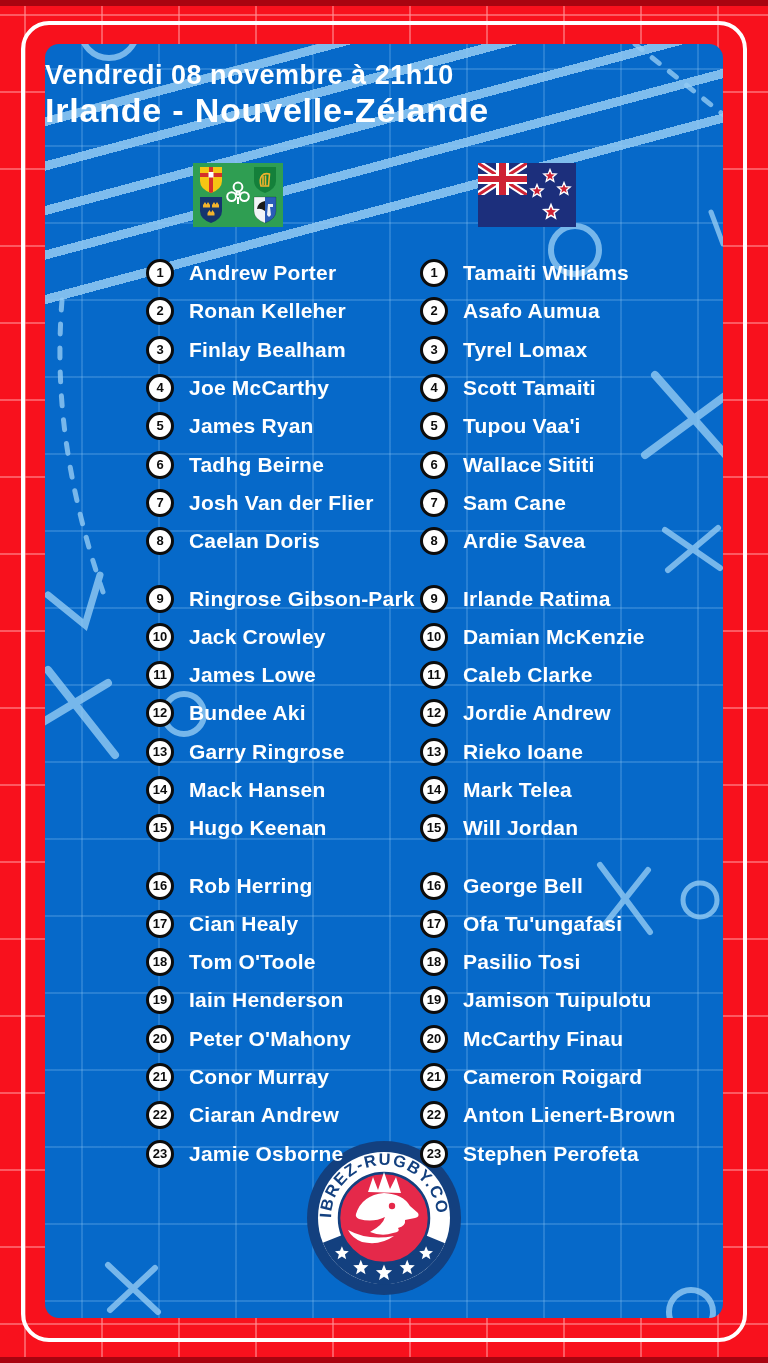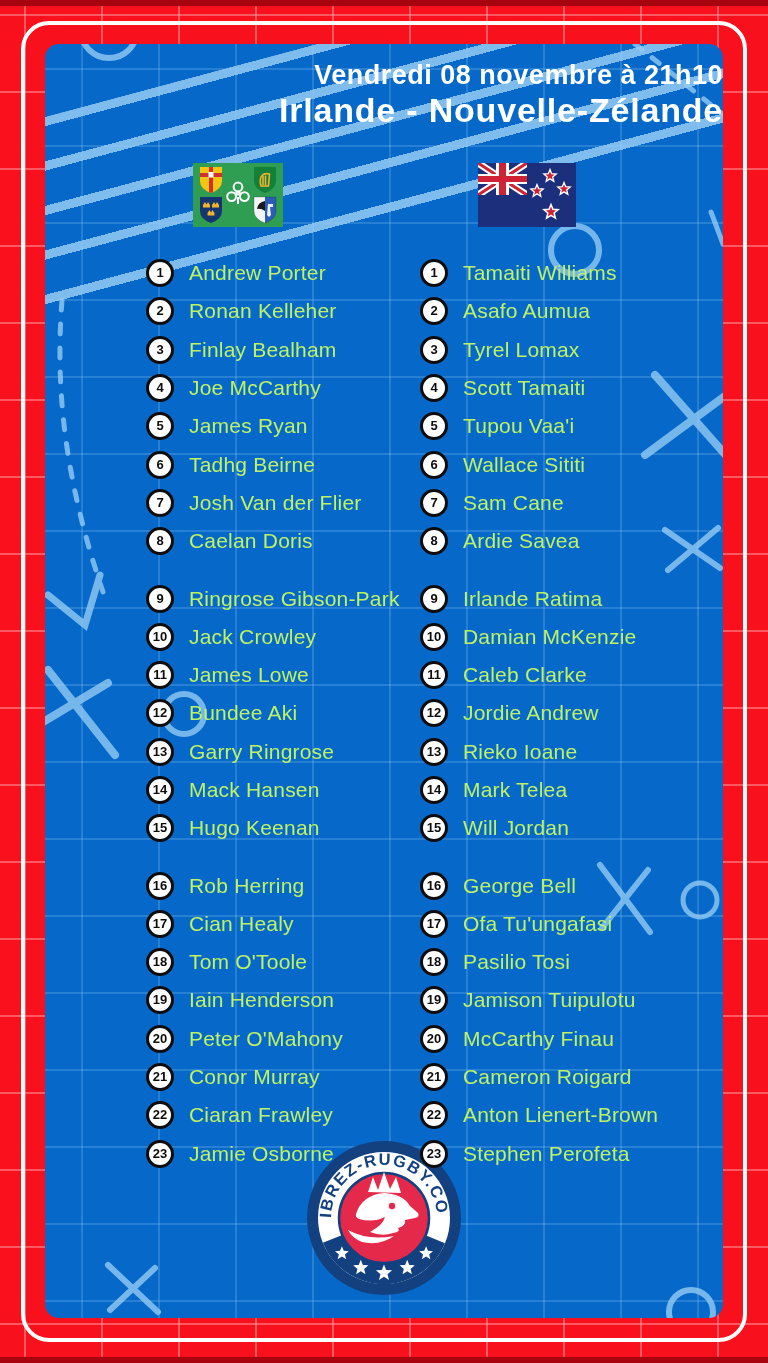--- a/index.html
+++ b/index.html
@@ -25,39 +25,39 @@
       linear-gradient(rgba(160,210,248,.22) 2px, transparent 2px),
       linear-gradient(90deg, rgba(160,210,248,.22) 2px, transparent 2px);
     background-size:77px 77px;background-position:36px 24px;
   }
   .stripes{
     position:absolute;left:-75px;top:93px;width:1250px;height:205px;
     transform:rotate(-15deg);transform-origin:0 0;
     background:repeating-linear-gradient(to bottom, rgba(147,203,244,.85) 0 9px, transparent 9px 43px);
   }
   .decor{position:absolute;left:0;top:0;pointer-events:none;}
-  .hdr{position:relative;text-align:right;color:#fff;z-index:2;}
+  .hdr{position:relative;text-align:left;color:#fff;z-index:2;}
   .date{padding-top:16px;font-size:27px;font-weight:700;letter-spacing:.5px;}
   .title{margin-top:0;font-size:34px;font-weight:700;letter-spacing:.8px;}
   .flags-row{position:absolute;top:117px;left:0;width:100%;height:68px;z-index:2;}
   .flag{position:absolute;top:2px;box-shadow:0 0 0 0 transparent;}
   .flag-ie{left:148px;}
   .flag-nz{left:433px;}
   .cols{position:absolute;top:210px;left:0;width:100%;z-index:3;}
   .col{position:absolute;top:0;}
   .col-ie{left:101px;}
   .col-nz{left:375px;}
   .group{margin-bottom:19px;}
   .player-row{height:38.3px;display:flex;align-items:center;}
   .num{
     flex:0 0 auto;width:28px;height:28px;border-radius:50%;
     background:#fff;border:3px solid #0c0c0c;box-sizing:border-box;
     color:#0c0c0c;font-size:13px;font-weight:700;line-height:22px;text-align:center;
   }
-  .pname{margin-left:15px;font-size:21px;font-weight:400;color:#bef264;letter-spacing:.2px;white-space:nowrap;}
+  .pname{margin-left:15px;font-size:21px;font-weight:700;color:#ffffff;letter-spacing:.2px;white-space:nowrap;}
   .logo-wrap{position:absolute;left:261px;top:1096px;width:156px;height:156px;z-index:2;}
 </style>
 </head>
 <body>
 
 <div class="canvas">
   <div class="edge edge-top"></div>
   <div class="edge edge-bottom"></div>
   <div class="white-frame"></div>
 
@@ -251,21 +251,21 @@
             <div class="player-row">
               <span class="num">20</span>
               <span class="pname">Peter O'Mahony</span>
             </div>
             <div class="player-row">
               <span class="num">21</span>
               <span class="pname">Conor Murray</span>
             </div>
             <div class="player-row">
               <span class="num">22</span>
-              <span class="pname">Ciaran Frawley</span>
+              <span class="pname">Ciaran Andrew</span>
             </div>
             <div class="player-row">
               <span class="num">23</span>
               <span class="pname">Jamie Osborne</span>
             </div>
           </div>
         </div>
       <div class="col col-nz">
           <div class="group">
             <div class="player-row">

